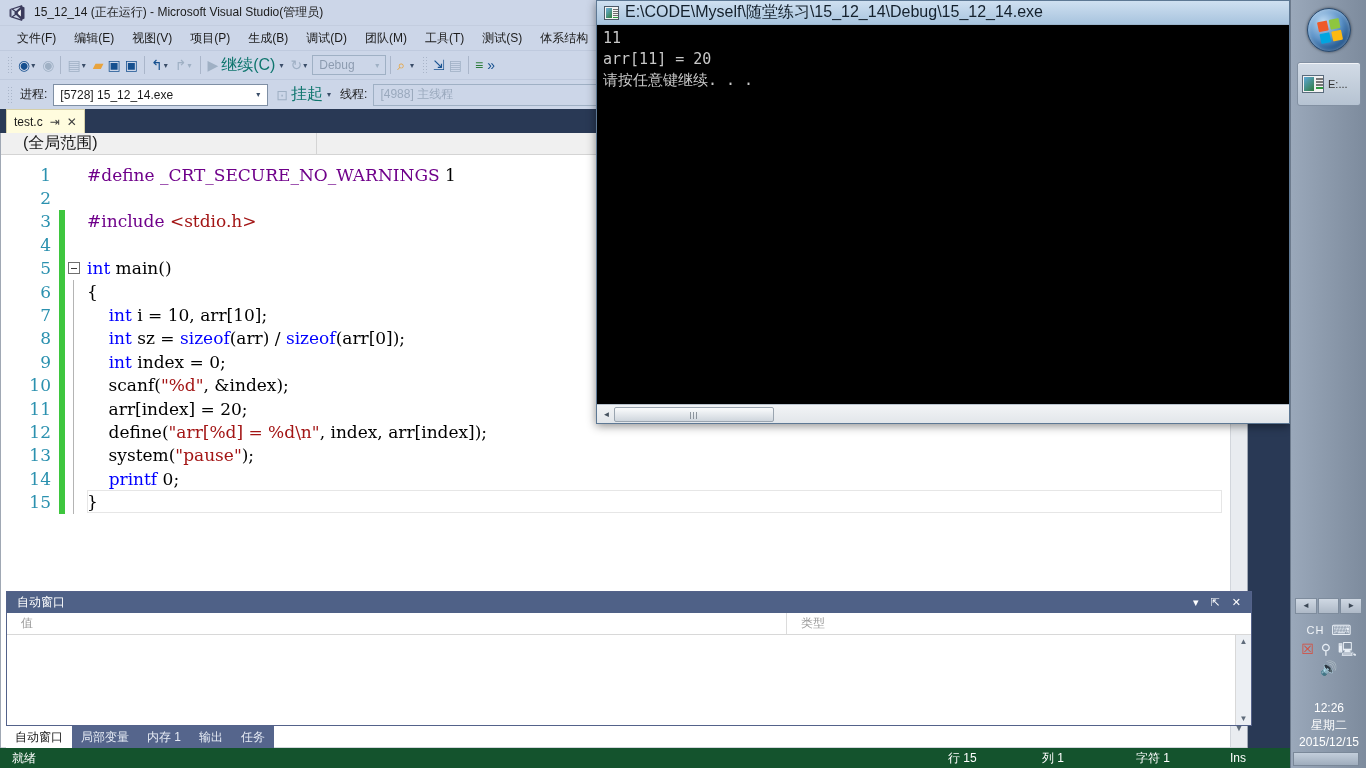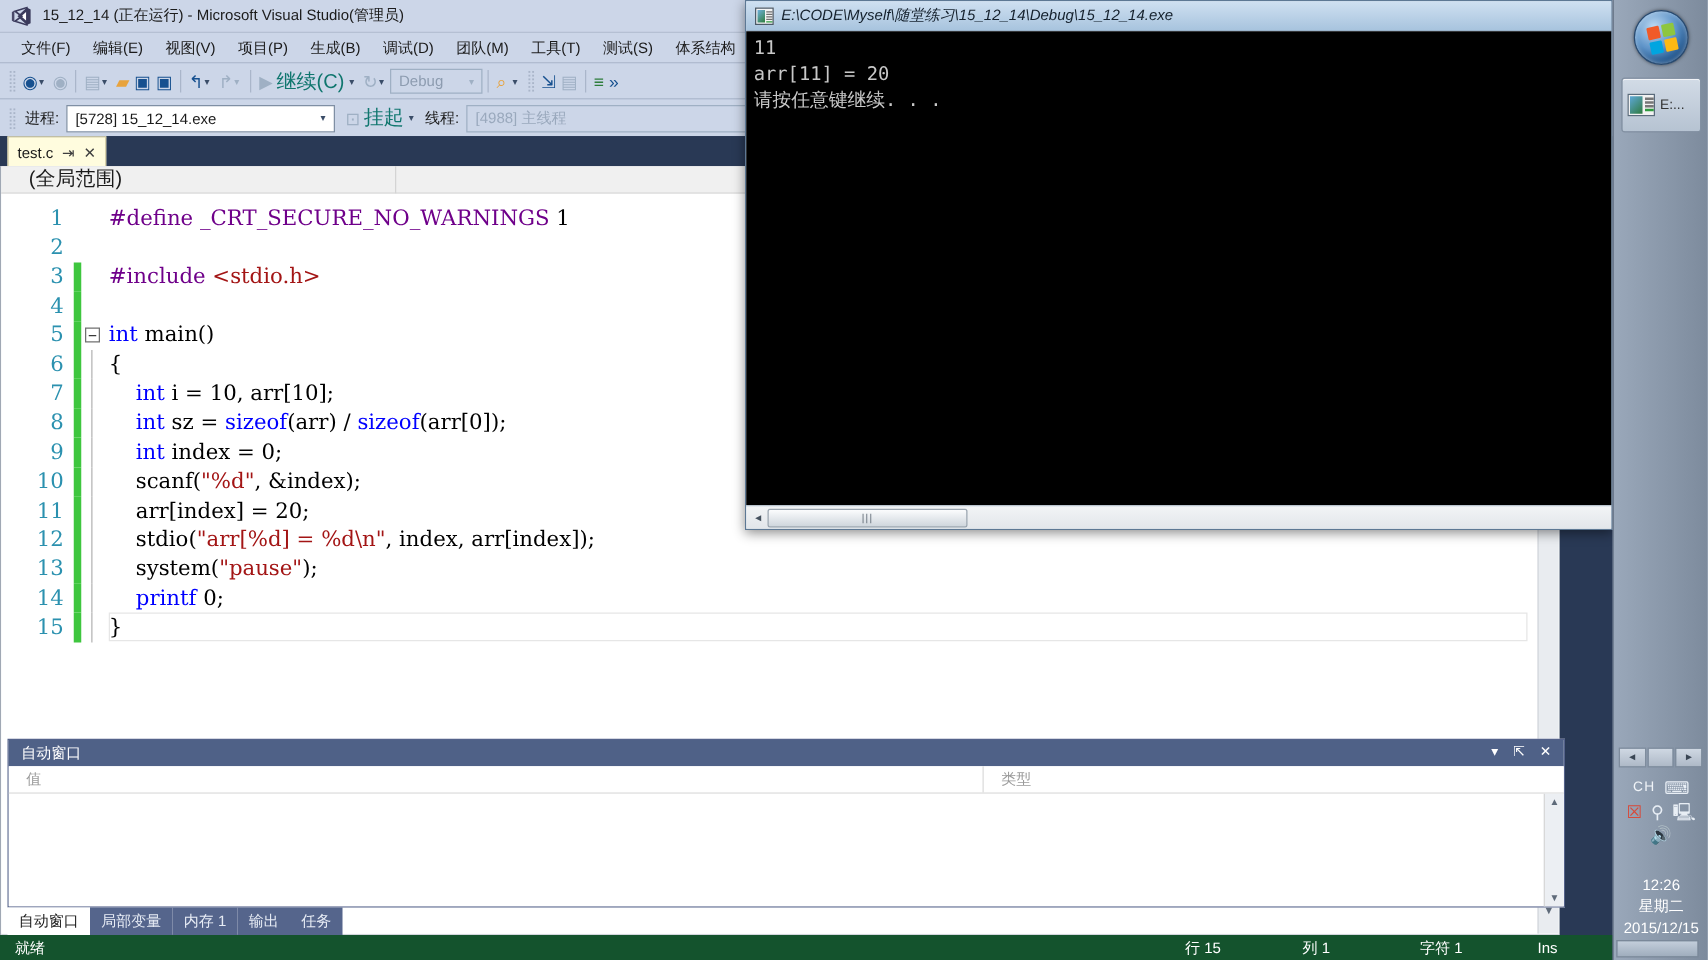--- a/index.html
+++ b/index.html
@@ -269,21 +269,21 @@
     width: 15px; height: 14px; background: #f4f4f4; border: 1px solid #4c5a68; position: relative; flex:none;
   }
   #console-icon::before {
     content:""; position:absolute; left:1px; top:1px; width:6px; height:10px;
     background: linear-gradient(135deg,#6fb0dd,#2e7d3c);
   }
   #console-icon::after {
     content:""; position:absolute; left:8px; top:2px; width:5px; height:1px;
     background:#6f6f6f; box-shadow:0 2px 0 #6f6f6f,0 4px 0 #6f6f6f,0 6px 0 #6f6f6f,0 8px 0 #2f9a3f;
   }
-  #console-title { font-size: 12px; color: #14202c; font-style: italic; }
+  #console-title { font-size: 16px; color: #14202c; }
   #console-screen {
     flex: 1; background: #000; color: #c8c8c8;
     font-family: "DejaVu Sans Mono", monospace; font-size: 15px;
     padding: 3px 0 0 6px; line-height: 21px; overflow: hidden;
   }
   #console-hscroll {
     height: 19px; background: linear-gradient(to bottom,#f2f4f6,#e2e6ea);
     border-top: 1px solid #b9c3cd; display: flex; align-items: center; padding: 0 2px;
   }
   #console-hscroll .harr { width: 15px; text-align: center; font-size: 8px; color: #46525f; }
@@ -440,21 +440,21 @@
                 <div class="cl"><span class="ln">2</span><span class="chbar"></span><span class="gut"></span><span class="code"></span></div>
                 <div class="cl"><span class="ln">3</span><span class="chbar green"></span><span class="gut"></span><span class="code"><span class="pp">#include </span><span class="inc">&lt;stdio.h&gt;</span></span></div>
                 <div class="cl"><span class="ln">4</span><span class="chbar green"></span><span class="gut"></span><span class="code"></span></div>
                 <div class="cl"><span class="ln">5</span><span class="chbar green"></span><span class="gut"><span class="fold"></span></span><span class="code"><span class="kw">int</span><span> main()</span></span></div>
                 <div class="cl"><span class="ln">6</span><span class="chbar green"></span><span class="gut"><span class="vline"></span></span><span class="code"><span>{</span></span></div>
                 <div class="cl"><span class="ln">7</span><span class="chbar green"></span><span class="gut"><span class="vline"></span></span><span class="code"><span>    </span><span class="kw">int</span><span> i = 10, arr[10];</span></span></div>
                 <div class="cl"><span class="ln">8</span><span class="chbar green"></span><span class="gut"><span class="vline"></span></span><span class="code"><span>    </span><span class="kw">int</span><span> sz = </span><span class="kw">sizeof</span><span>(arr) / </span><span class="kw">sizeof</span><span>(arr[0]);</span></span></div>
                 <div class="cl"><span class="ln">9</span><span class="chbar green"></span><span class="gut"><span class="vline"></span></span><span class="code"><span>    </span><span class="kw">int</span><span> index = 0;</span></span></div>
                 <div class="cl"><span class="ln">10</span><span class="chbar green"></span><span class="gut"><span class="vline"></span></span><span class="code"><span>    scanf(</span><span class="str">"%d"</span><span>, &amp;index);</span></span></div>
                 <div class="cl"><span class="ln">11</span><span class="chbar green"></span><span class="gut"><span class="vline"></span></span><span class="code"><span>    arr[index] = 20;</span></span></div>
-                <div class="cl"><span class="ln">12</span><span class="chbar green"></span><span class="gut"><span class="vline"></span></span><span class="code"><span>    stdio(</span><span class="str">"arr[%d] = %d\n"</span><span>, index, arr[index]);</span></span></div>
+                <div class="cl"><span class="ln">12</span><span class="chbar green"></span><span class="gut"><span class="vline"></span></span><span class="code"><span>    define(</span><span class="str">"arr[%d] = %d\n"</span><span>, index, arr[index]);</span></span></div>
                 <div class="cl"><span class="ln">13</span><span class="chbar green"></span><span class="gut"><span class="vline"></span></span><span class="code"><span>    system(</span><span class="str">"pause"</span><span>);</span></span></div>
                 <div class="cl"><span class="ln">14</span><span class="chbar green"></span><span class="gut"><span class="vline"></span></span><span class="code"><span>    </span><span class="kw">printf</span><span> 0;</span></span></div>
                 <div class="cl"><span class="ln">15</span><span class="chbar green"></span><span class="gut"><span class="vline"></span></span><span class="code"><span>}</span></span></div>
                 <div class="cur-line-box" style="top: 334.6px;"></div>
               </div>
           </div>
           <div id="ed-vscroll">
             <span class="arr">▼</span>
           </div>
         </div>

